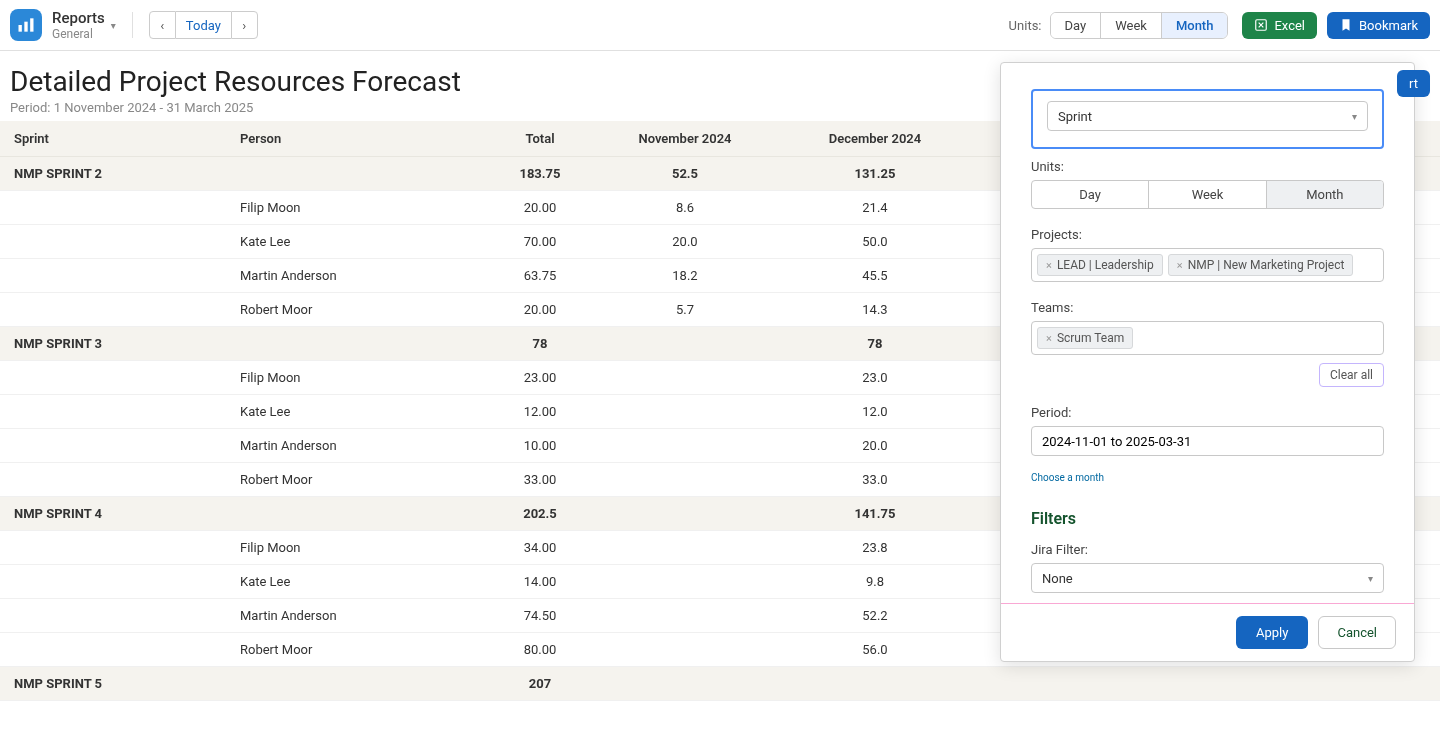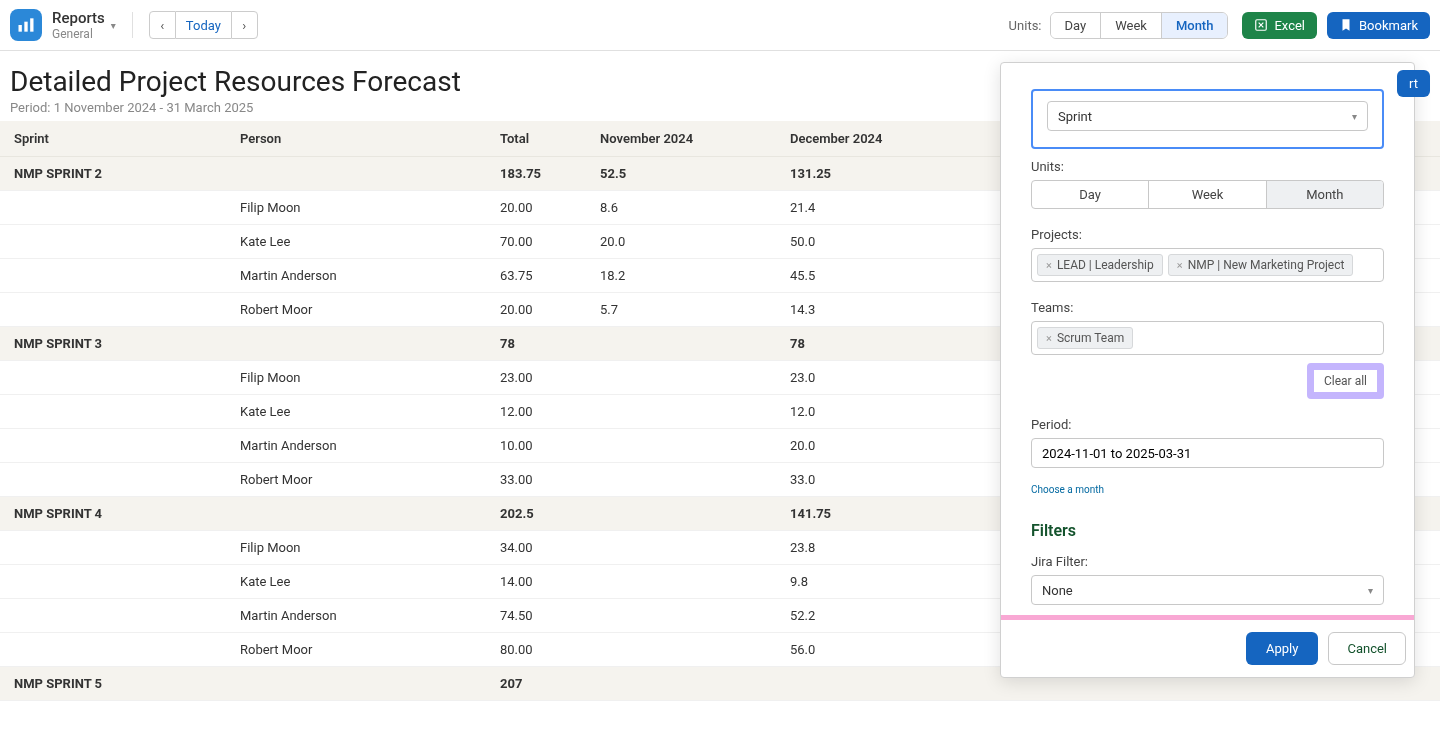--- a/index.html
+++ b/index.html
@@ -25,46 +25,46 @@
     .seg-btn.active { background:#e8f0fe; color:#1565c0; font-weight:500; }
     .seg-btn + .seg-btn { border-left:1px solid #ccc; }
     .excel-btn, .bookmark-btn { display:flex; align-items:center; gap:6px; padding:6px 12px; border-radius:6px; font-size:13px; cursor:pointer; color:#fff; border:none; }
     .excel-btn { background:#1e8449; margin-right:10px; }
     .bookmark-btn { background:#1565c0; }
     .page-header { padding:14px 10px 6px 10px; }
     .page-title { font-size:28px; font-weight:400; color:#222; }
     .page-period { font-size:13px; color:#888; margin-top:2px; }
     table.report { width:100%; border-collapse:collapse; font-size:13px; color:#333; }
     table.report th { background:#f5f3ee; font-weight:600; text-align:left; padding:10px 10px; border-bottom:1px solid #e8e6df; color:#333; }
-    table.report th.center, table.report td.center { }
+    table.report th.center, table.report td.center { text-align:center; }
     table.report td { padding:9px 10px; border-bottom:1px solid #f0f0f0; }
     table.report .sprint-row td { background:#f5f3ee; font-weight:700; }
     .col-sprint { width:230px; padding-left:14px !important; }
     .col-person { width:260px; }
     .col-total { width:100px; }
     .col-month { width:190px; }
     .panel { position:absolute; top:62px; right:25px; width:415px; background:#fff; border:1px solid #d0d0d0; border-radius:4px; box-shadow:0 4px 18px rgba(0,0,0,0.12); display:flex; flex-direction:column; }
     .panel-body { padding:26px 30px 10px 30px; }
     .group-box { border:2px solid #4a8cf7; border-radius:4px; padding:10px 14px 16px 14px; margin-bottom:10px; }
     .fld-label { font-size:13px; color:#444; margin-bottom:6px; display:block; }
     .select { width:100%; height:30px; border:1px solid #c8c8c8; border-radius:4px; background:#fff; display:flex; align-items:center; padding:0 10px; justify-content:space-between; font-size:13px; color:#333; cursor:pointer; }
     .panel-seg { display:flex; border:1px solid #c8c8c8; border-radius:4px; overflow:hidden; }
     .panel-seg .pseg { flex:1; text-align:center; padding:6px 0; font-size:13px; cursor:pointer; color:#444; }
     .panel-seg .pseg + .pseg { border-left:1px solid #c8c8c8; }
     .panel-seg .pseg.active { background:#eef0f2; }
     .section { margin-top:18px; }
     .chips-box { border:1px solid #c8c8c8; border-radius:4px; padding:5px; display:flex; flex-wrap:wrap; gap:5px; min-height:30px; }
     .chip { background:#eef0f2; border:1px solid #d6d8da; border-radius:3px; padding:3px 8px; font-size:12px; color:#555; display:flex; align-items:center; gap:5px; }
     .chip-x { color:#999; font-size:11px; cursor:pointer; }
     .clear-row { display:flex; justify-content:flex-end; margin-top:8px; }
-    .clear-btn { border:7px solid #c4b5fd; border-radius:4px; padding:4px 10px; font-size:12px; background:#fff; cursor:pointer; color:#555; }
+    .clear-btn { border:1px solid #c4b5fd; border-radius:4px; padding:4px 10px; font-size:12px; background:#fff; cursor:pointer; color:#555; }
     .text-input { width:100%; height:30px; border:1px solid #c8c8c8; border-radius:4px; padding:12px 10px; font-size:13px; }
     .link { color:#0369a1; font-size:10px; cursor:pointer; margin-top:16px; display:inline-block; }
     .filters-h { font-size:16px; font-weight:600; color:#14532d; margin-top:24px; margin-bottom:14px; }
-    .panel-footer { border-top:5px solid #f9a8d4; padding:12px 8px; display:flex; justify-content:flex-end; gap:10px; }
+    .panel-footer { border-top:1px solid #f9a8d4; padding:12px 18px; display:flex; justify-content:flex-end; gap:10px; }
     .btn-apply { background:#1565c0; color:#fff; border:none; border-radius:6px; padding:8px 20px; font-size:13px; cursor:pointer; }
     .btn-cancel { background:#fff; border:1px solid #c8c8c8; border-radius:6px; padding:8px 18px; font-size:13px; cursor:pointer; color:#14532d; }
     .chev { font-size:10px; color:#888; }
     .hidden-export { position:absolute; right:10px; top:70px; background:#1565c0; color:#fff; padding:6px 12px; border-radius:6px; font-size:13px; z-index:1; }
   </style>
 </head>
 <body>
 
 <div class="topbar">
   <div class="app-icon">

